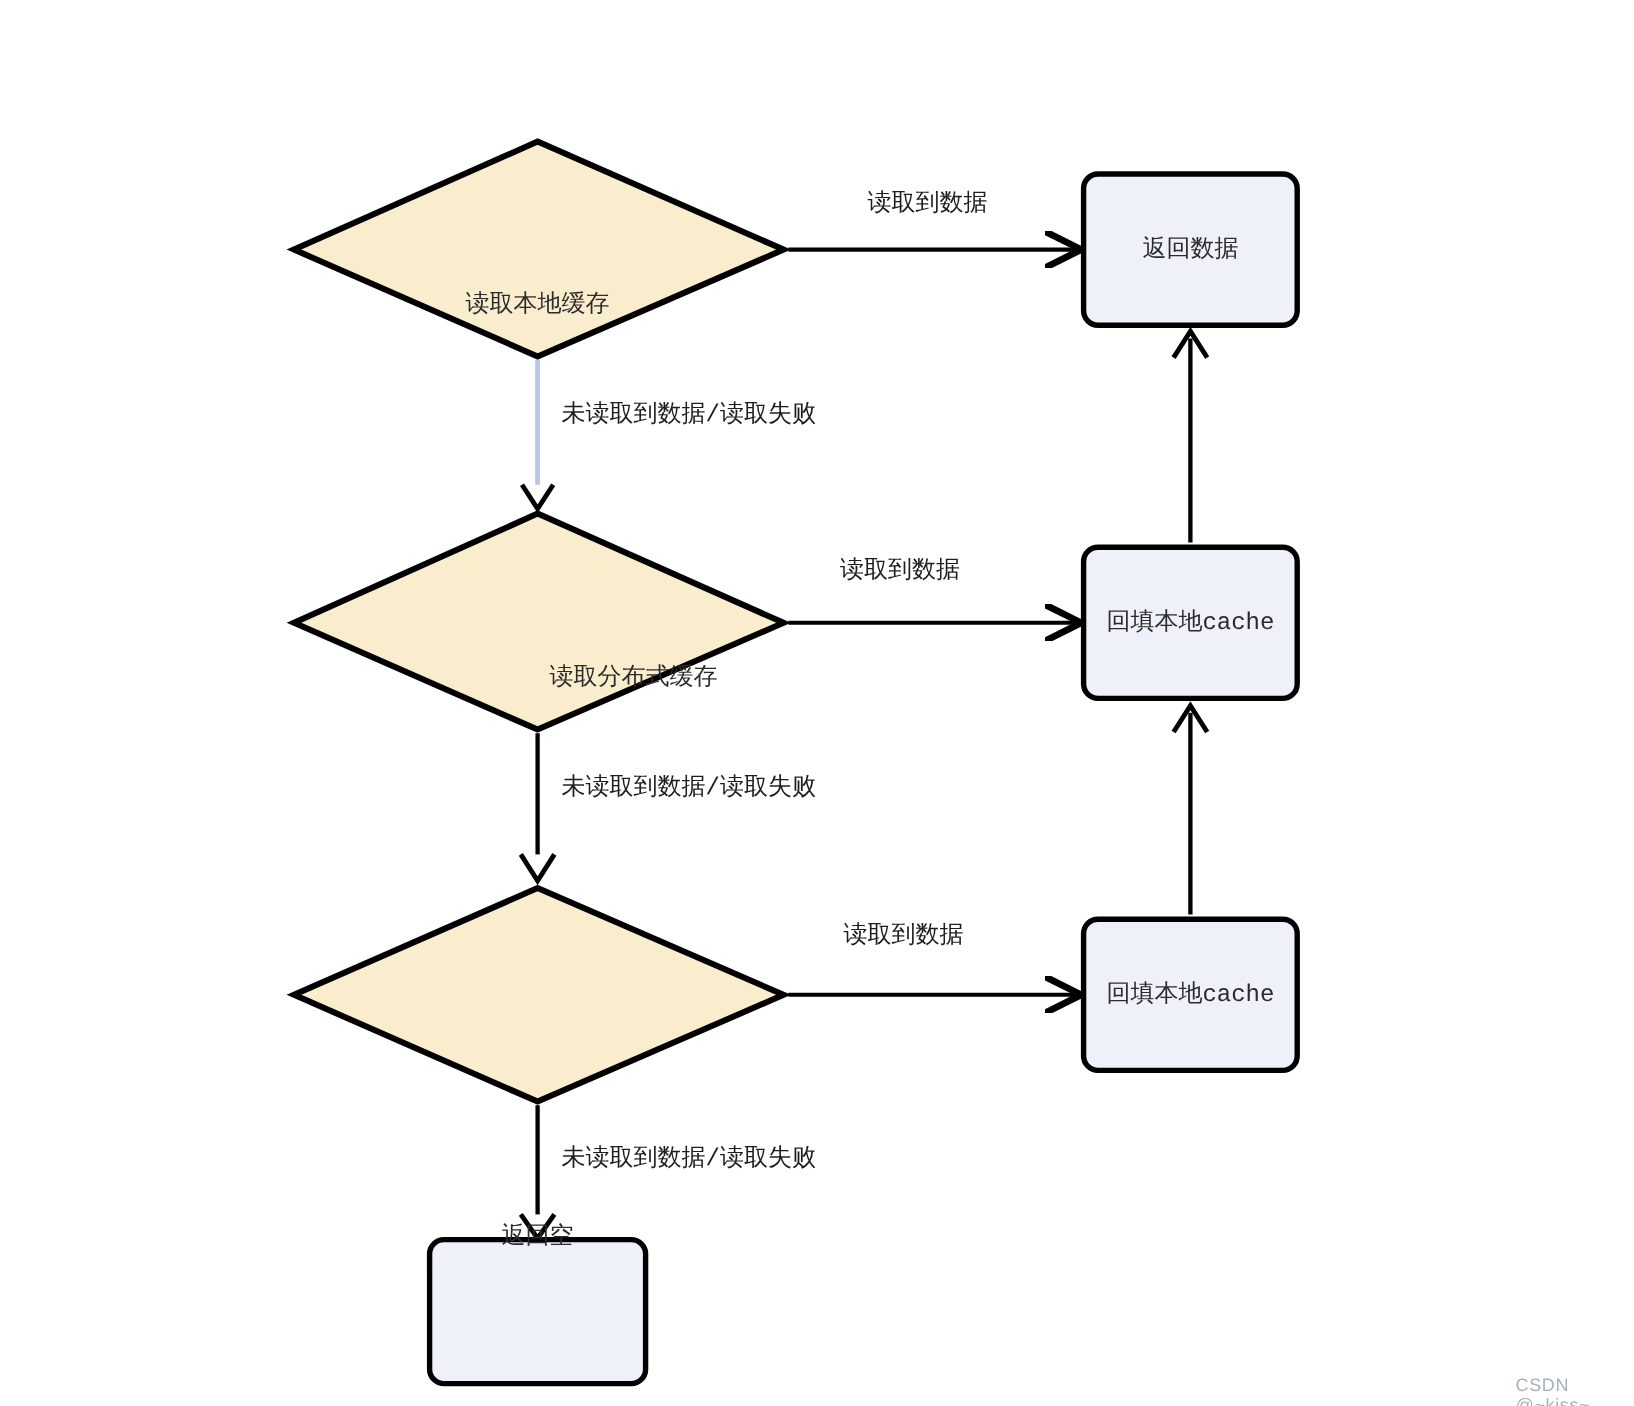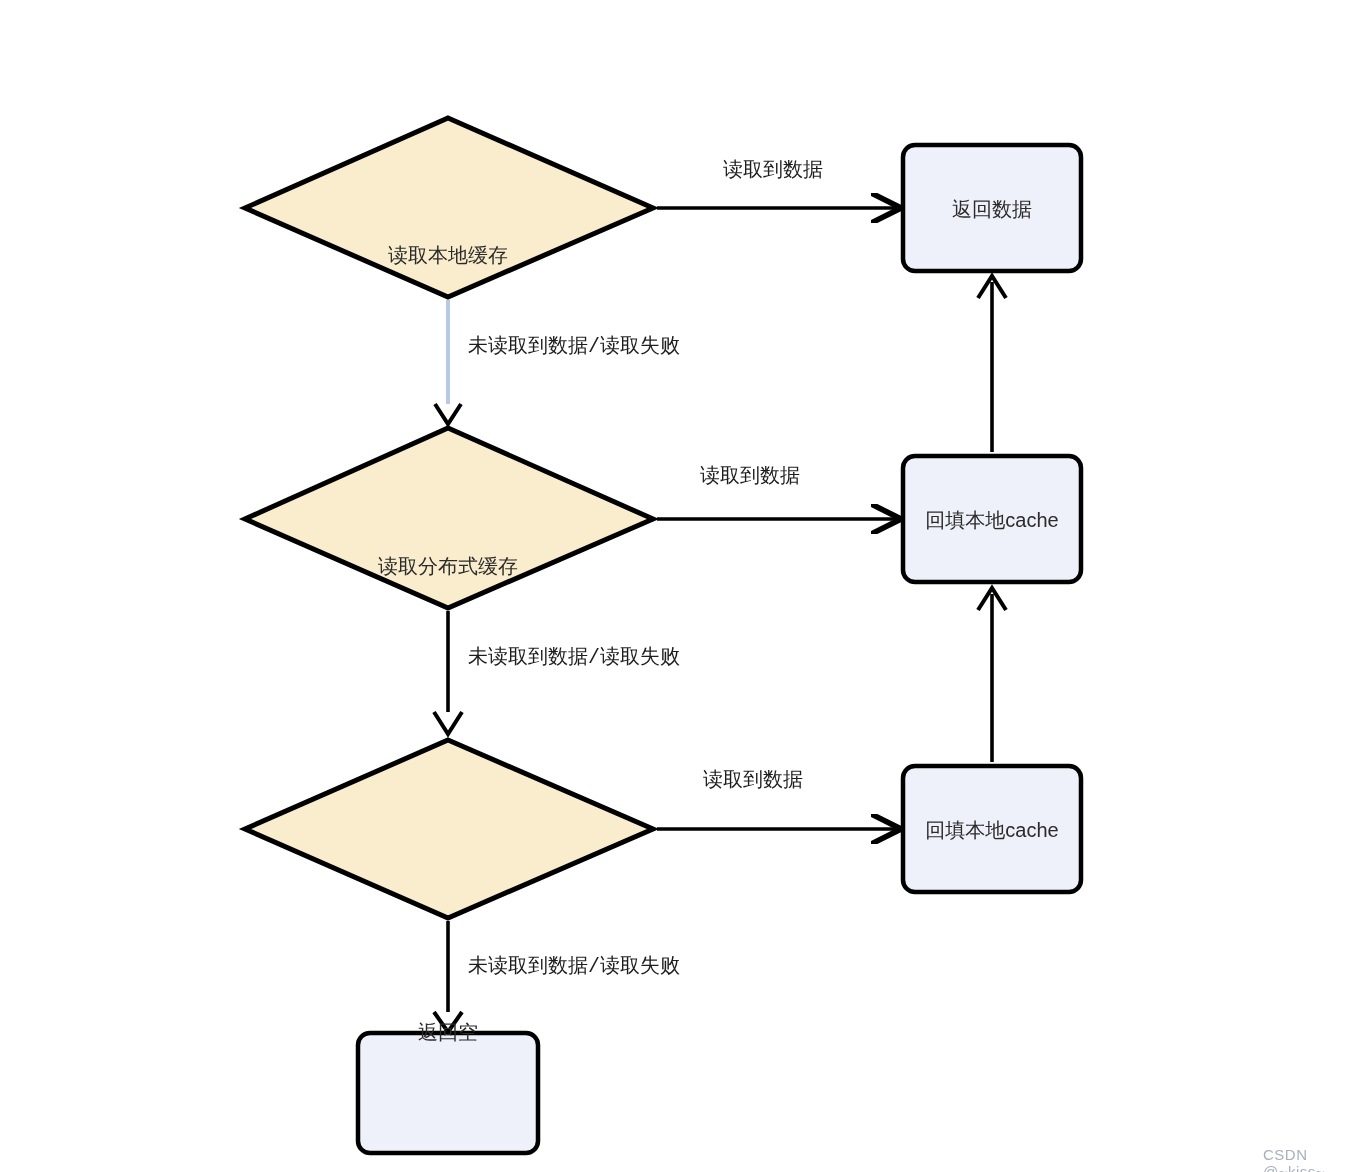--- a/index.html
+++ b/index.html
@@ -25,21 +25,21 @@
     height: 1172px;
   }
   .shape-label {
     position: absolute;
     text-align: center;
     color: #2b2b2b;
     font-size: 20px;
     line-height: 30px;
     white-space: pre;
     pointer-events: none;
-    font-family: Liberation Sans, sans-serif;
+    font-family: Liberation Mono, monospace;
   }
   .edge-label {
     position: absolute;
     color: #1d1d1d;
     font-size: 20px;
     line-height: 26px;
     white-space: nowrap;
     font-family: Liberation Mono, monospace;
   }
   .watermark {
@@ -112,21 +112,21 @@
     <path d="M 978 298 L 992 276 L 1006 298" fill="none" stroke="#000000" stroke-width="4"></path>
 
     <line x1="992" y1="762" x2="992" y2="594" stroke="#000000" stroke-width="3.6"></line>
     <path d="M 978 610 L 992 588 L 1006 610" fill="none" stroke="#000000" stroke-width="4"></path>
   </svg>
 
   <div class="shape-label" style="left:298px; top:180px; width:300px;">
     <div>读取本地缓存</div>
   </div>
 
-  <div class="shape-label" style="left:298px; top:491px; width:300px;">
+  <div class="shape-label" style="left:298px; top:491px; width:300px;text-align:right;">
     <div>读取分布式缓存</div>
   </div>
 
 
   <div class="shape-label" style="left:903px; top:194px; width:178px;">返回数据</div>
 
   <div class="shape-label" style="left:898px; top:505px; width:188px;text-align:center;">回填本地cache</div>
 
   <div class="shape-label" style="left:893px; top:815px; width:198px;">回填本地cache</div>
 

